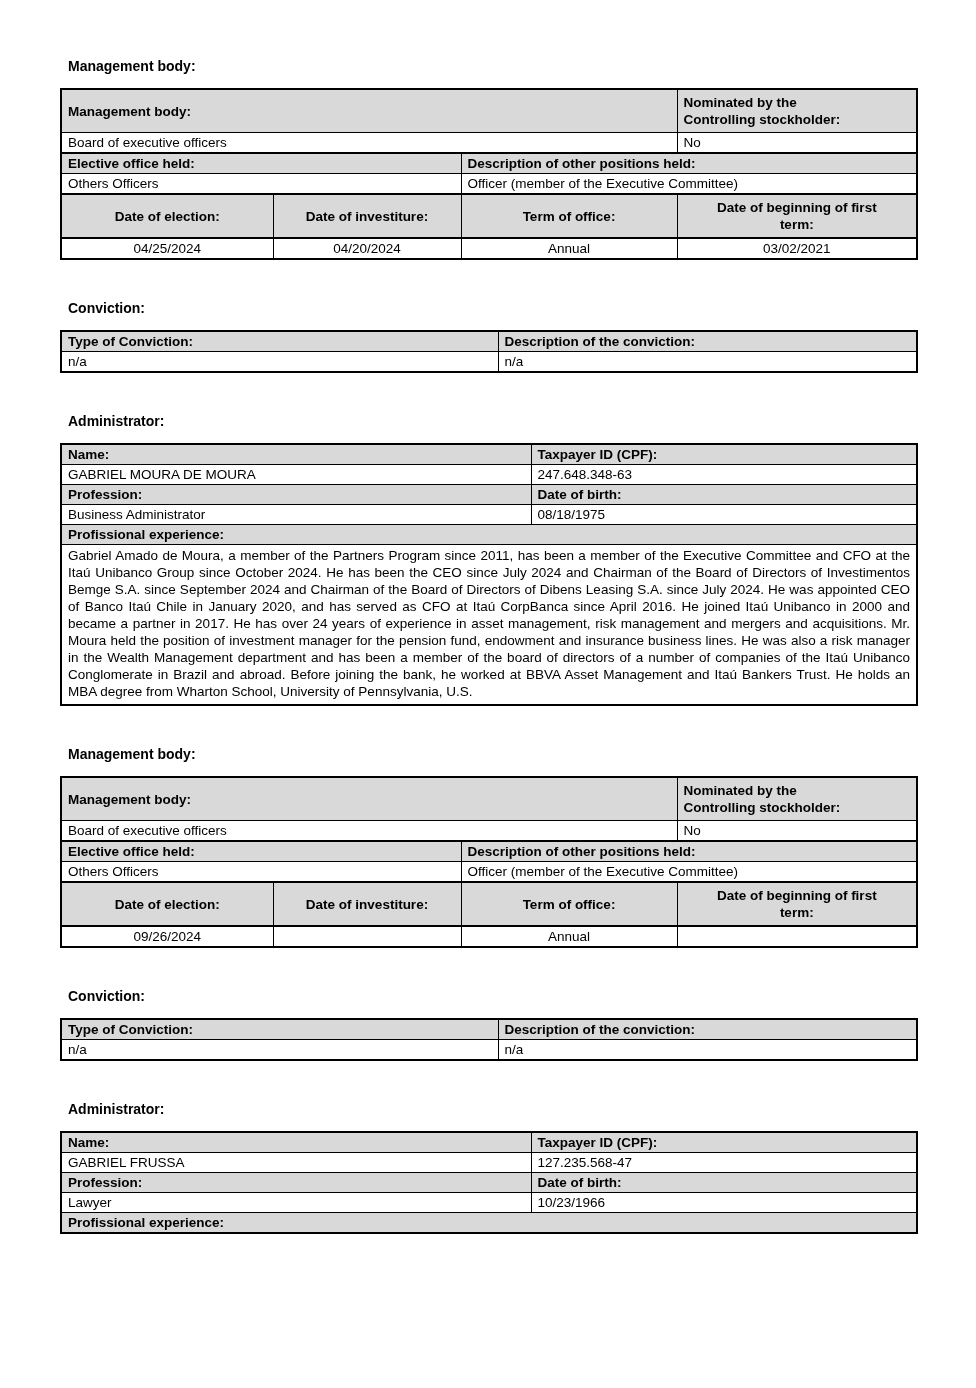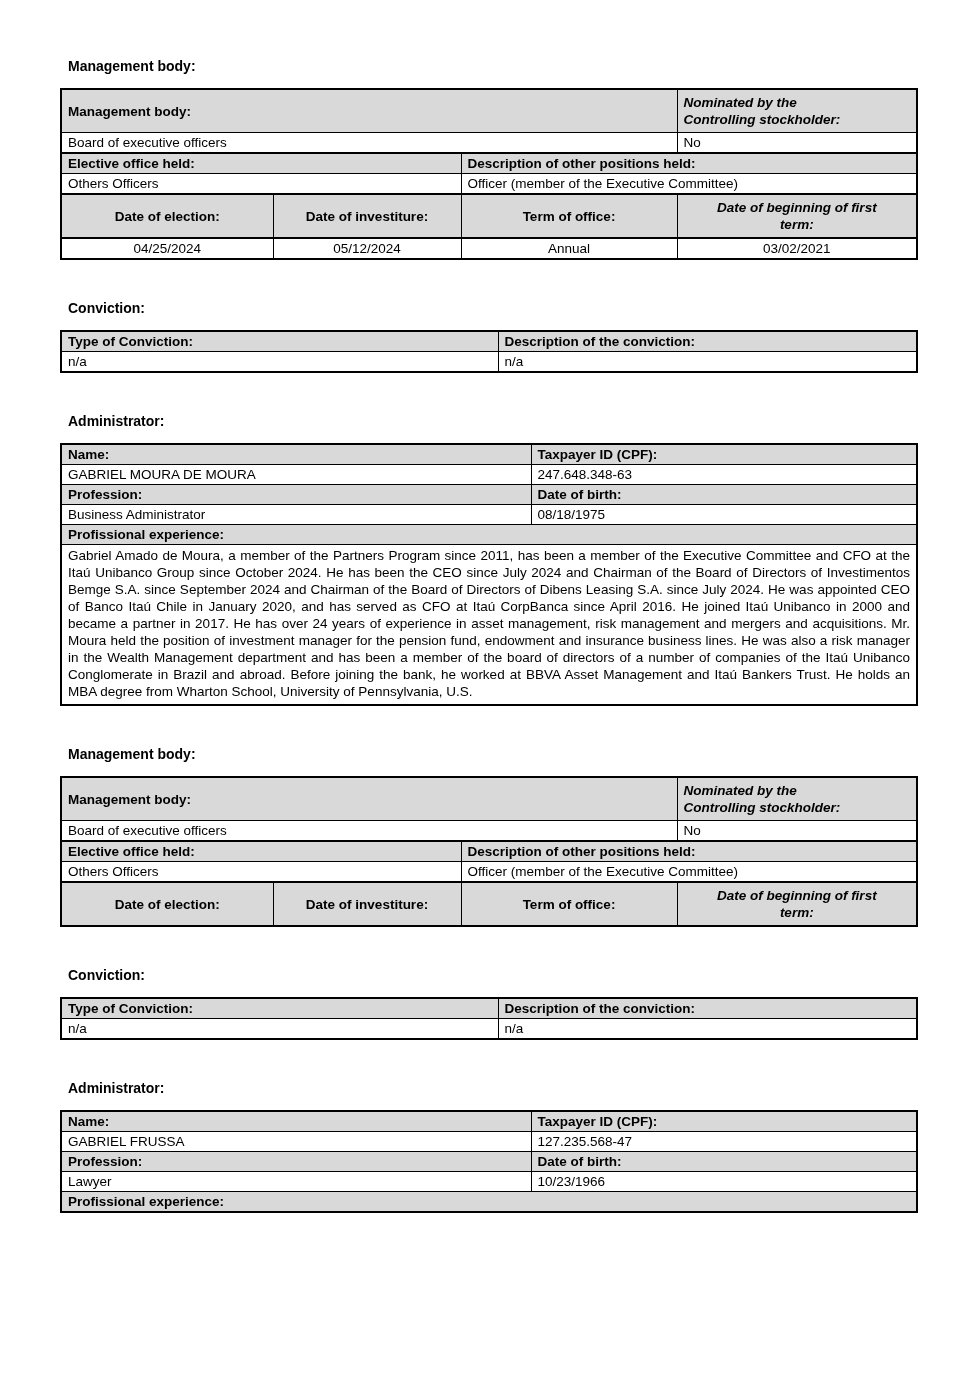--- a/index.html
+++ b/index.html
@@ -30,21 +30,21 @@
     border: 1px solid #000000;
     padding: 1px 6px;
     font-size: 13.5px;
     line-height: 17px;
     vertical-align: middle;
     overflow: hidden;
     word-wrap: break-word;
   }
   .hdr { background: #d9d9d9; font-weight: bold; }
   .center { text-align: center; }
-  .pre { white-space: pre-line; font-style: italic; }
+  .pre { white-space: pre-line; }
   .py4 { padding-top: 4px !important; padding-bottom: 4px !important; }
   .bt2 { border-top: 2px solid #000000 !important; }
   .exp { text-align: justify; padding: 2px 6px 4px 6px !important; }
 </style>
 </head>
 <body>
 
 <div class="page">
 
   <h2 class="section-heading">Management body:</h2>
@@ -76,21 +76,21 @@
       </tr>
       <tr>
         <td class="hdr center py4 bt2">Date of election:</td>
         <td class="hdr center py4 bt2">Date of investiture:</td>
         <td class="hdr center py4 bt2">Term of office:</td>
         <td class="hdr center pre py4 bt2">Date of beginning of first
 term:</td>
       </tr>
       <tr>
         <td class="center bt2">04/25/2024</td>
-        <td class="center bt2">05/12/2024</td>
+        <td class="center bt2">04/20/2024</td>
         <td class="center bt2">Annual</td>
         <td class="center bt2">03/02/2021</td>
       </tr>
     </tbody>
   </table>
 
   <h2 class="section-heading">Conviction:</h2>
 
   <table class="doc">
     <colgroup>
@@ -169,20 +169,26 @@
         <td colspan="2">Others Officers</td>
         <td colspan="2">Officer (member of the Executive Committee)</td>
       </tr>
       <tr>
         <td class="hdr center py4 bt2">Date of election:</td>
         <td class="hdr center py4 bt2">Date of investiture:</td>
         <td class="hdr center py4 bt2">Term of office:</td>
         <td class="hdr center pre py4 bt2">Date of beginning of first
 term:</td>
       </tr>
+      <tr>
+        <td class="center bt2">09/26/2024</td>
+        <td class="center bt2"></td>
+        <td class="center bt2">Annual</td>
+        <td class="center bt2"></td>
+      </tr>
     </tbody>
   </table>
 
   <h2 class="section-heading">Conviction:</h2>
 
   <table class="doc">
     <colgroup>
         <col style="width:437px">
         <col style="width:419px">
       </colgroup>

